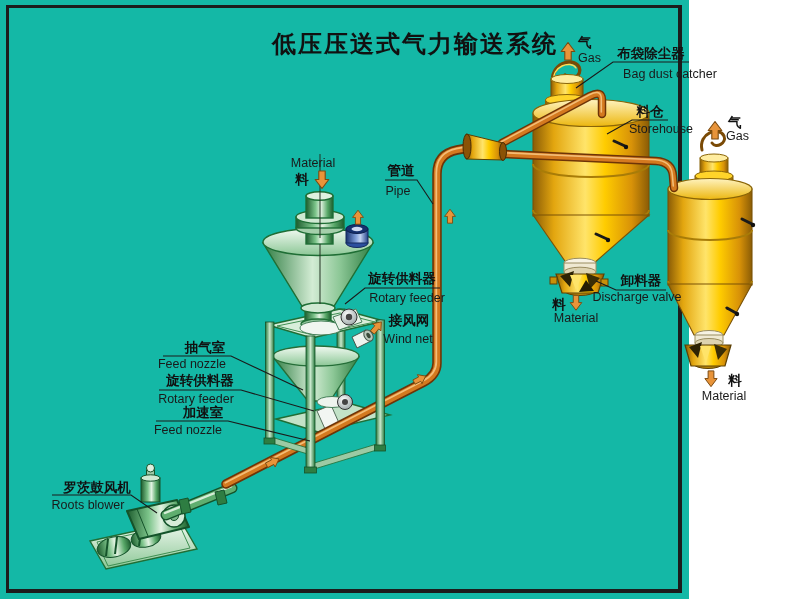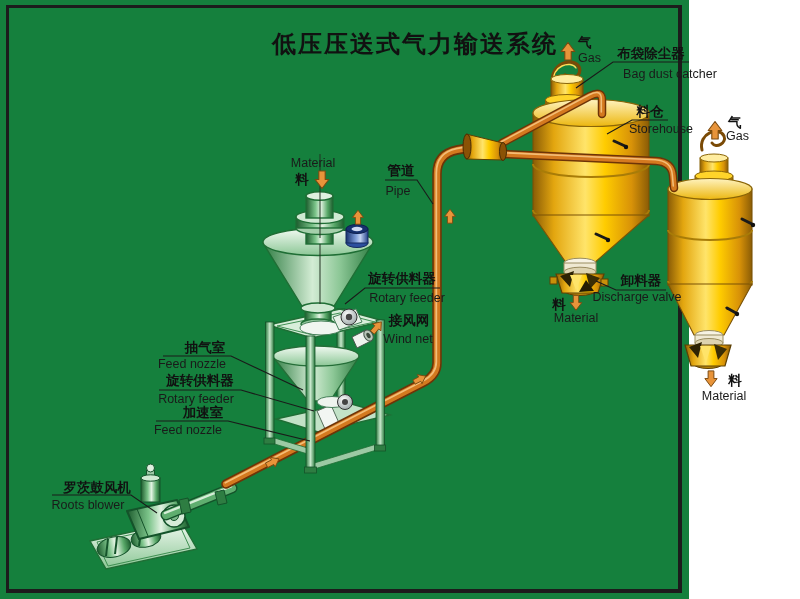--- a/index.html
+++ b/index.html
@@ -1,16 +1,16 @@
 <!DOCTYPE html>
 <html><head>
 <meta charset="utf-8">
 <style>
   html,body{margin:0;padding:0;background:#ffffff;width:800px;height:599px;overflow:hidden;}
-  #stage{position:relative;width:689px;height:599px;background:#15803d;}
+  #stage{position:relative;width:689px;height:599px;background:#14b8a6;}
   #border-frame{position:absolute;left:6px;top:5px;right:7px;bottom:6px;
     border:3px solid #1c1c1c;border-right-width:4px;border-bottom-width:4px;}
   svg{position:absolute;left:0;top:0;}
   text{font-family:"Liberation Sans","DejaVu Sans",sans-serif;}
   .ttl{font-size:24px;font-weight:700;letter-spacing:2px;fill:#111;}
   .zh{font-size:13.5px;font-weight:700;fill:#111;}
   .en{font-size:12.5px;font-weight:400;fill:#1a1a1a;}
   .mid{text-anchor:middle;}
   .lead{fill:none;stroke:#1a1a1a;stroke-width:1.1;}
   .pO{fill:none;stroke:#6e3407;stroke-width:9.5;stroke-linecap:round;stroke-linejoin:round;}

